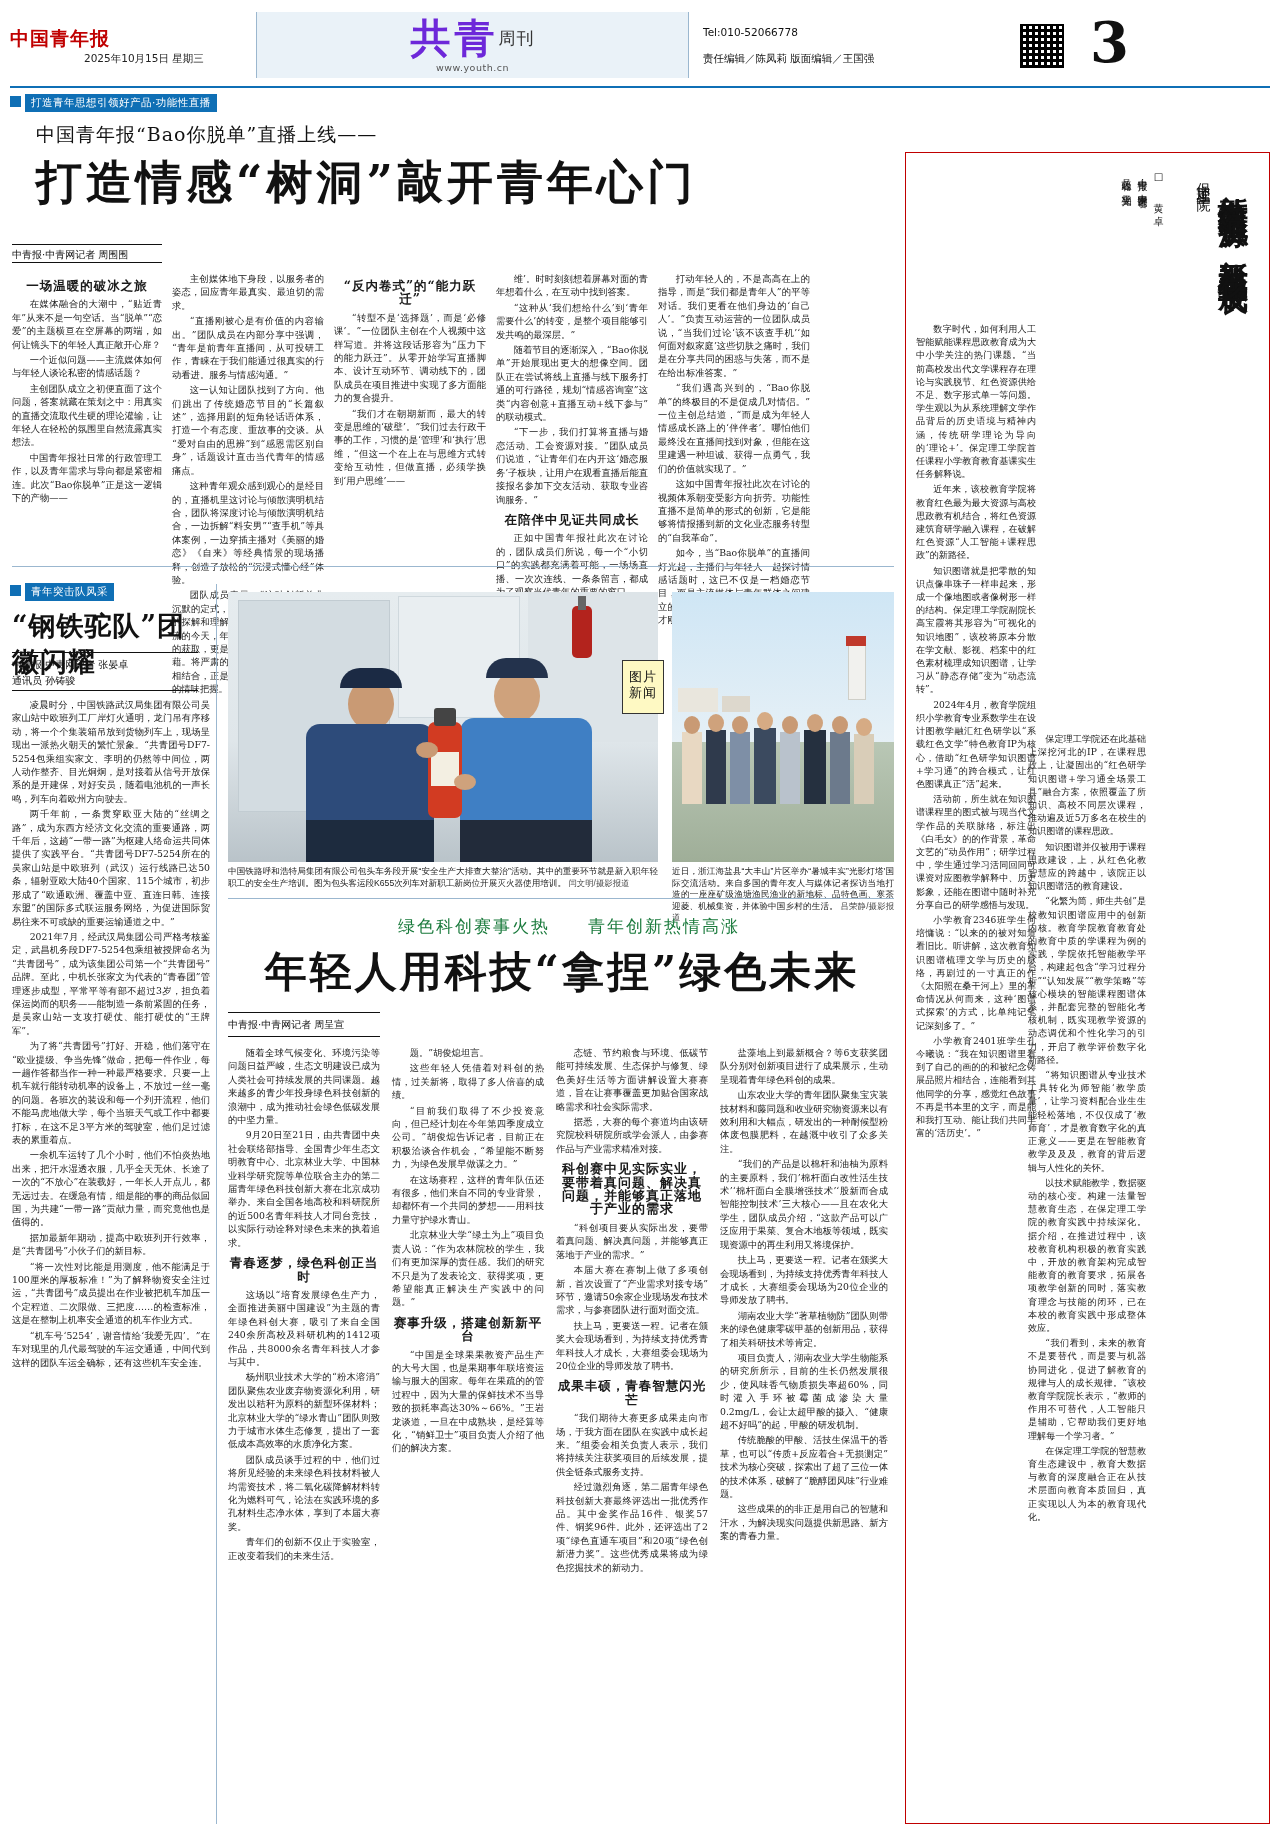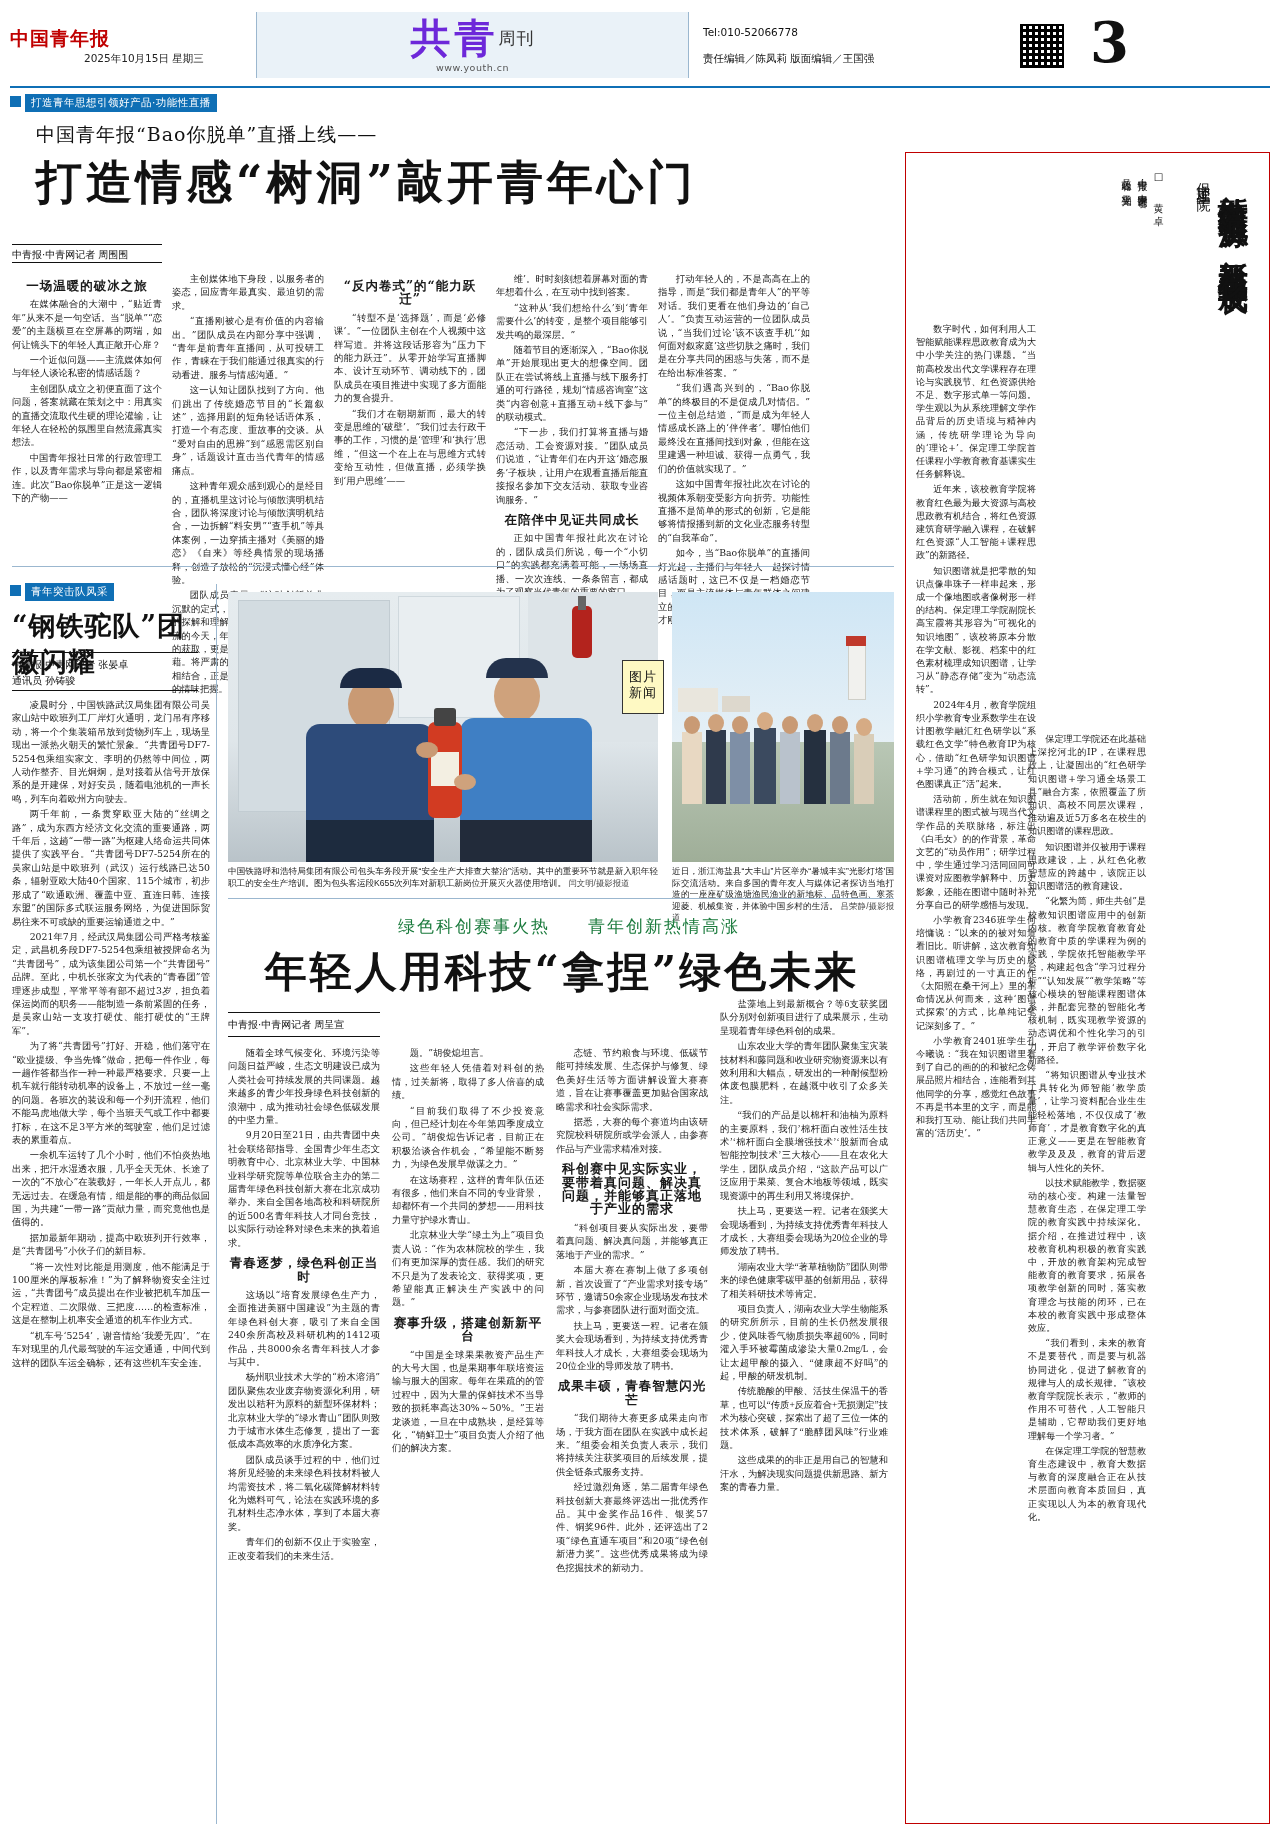--- a/index.html
+++ b/index.html
@@ -247,36 +247,36 @@
     <p>青年们的创新不仅止于实验室，正改变着我们的未来生活。</p>
   </div>
 
   <div class="col" style="left:392px;top:1046px;width:152px;height:770px;">
     <p>题。”胡俊熄坦言。</p>
     <p>这些年轻人凭借着对科创的热情，过关新将，取得了多人倍喜的成绩。</p>
     <p>“目前我们取得了不少投资意向，但已经计划在今年第四季度成立公司。”胡俊熄告诉记者，目前正在积极洽谈合作机会，“希望能不断努力，为绿色发展早做谋之力。”</p>
     <p>在这场赛程，这样的青年队伍还有很多，他们来自不同的专业背景，却都怀有一个共同的梦想——用科技力量守护绿水青山。</p>
     <p>北京林业大学“绿土为上”项目负责人说：“作为农林院校的学生，我们有更加深厚的责任感。我们的研究不只是为了发表论文、获得奖项，更希望能真正解决生产实践中的问题。”</p>
     <div class="subhead">赛事升级，搭建创新新平台</div>
-    <p>“中国是全球果果教资产品生产的大号大国，也是果期事年联培资运输与服大的国家。每年在果疏的的管过程中，因为大量的保鲜技术不当导致的损耗率高达30%～50%。”王岩龙谈道，一旦在中成熟块，是经算等化，“销鲜卫士”项目负责人介绍了他们的解决方案。</p>
+    <p>“中国是全球果果教资产品生产的大号大国，也是果期事年联培资运输与服大的国家。每年在果疏的的管过程中，因为大量的保鲜技术不当导致的损耗率高达30%～66%。”王岩龙谈道，一旦在中成熟块，是经算等化，“销鲜卫士”项目负责人介绍了他们的解决方案。</p>
   </div>
 
   <div class="col" style="left:556px;top:1046px;width:152px;height:770px;">
     <p>态链、节约粮食与环境、低碳节能可持续发展、生态保护与修复、绿色美好生活等方面讲解设置大赛赛道，旨在让赛事覆盖更加贴合国家战略需求和社会实际需求。</p>
     <p>据悉，大赛的每个赛道均由该研究院校科研院所或学会派人，由参赛作品与产业需求精准对接。</p>
     <div class="subhead" style="font-size:13px;">科创赛中见实际实业，要带着真问题、解决真问题，并能够真正落地于产业的需求</div>
     <p>“科创项目要从实际出发，要带着真问题、解决真问题，并能够真正落地于产业的需求。”</p>
     <p>本届大赛在赛制上做了多项创新，首次设置了“产业需求对接专场”环节，邀请50余家企业现场发布技术需求，与参赛团队进行面对面交流。</p>
     <p>扶上马，更要送一程。记者在颁奖大会现场看到，为持续支持优秀青年科技人才成长，大赛组委会现场为20位企业的导师发放了聘书。</p>
     <div class="subhead">成果丰硕，青春智慧闪光芒</div>
     <p>“我们期待大赛更多成果走向市场，于我方面在团队在实践中成长起来。”组委会相关负责人表示，我们将持续关注获奖项目的后续发展，提供全链条式服务支持。</p>
     <p>经过激烈角逐，第二届青年绿色科技创新大赛最终评选出一批优秀作品。其中金奖作品16件、银奖57件、铜奖96件。此外，还评选出了2项“绿色直通车项目”和20项“绿色创新潜力奖”。这些优秀成果将成为绿色挖掘技术的新动力。</p>
   </div>
 
-  <div class="col" style="left:720px;top:998px;width:168px;height:770px;font-family:Liberation Serif, serif;">
+  <div class="col" style="left:720px;top:1046px;width:168px;height:770px;">
     <p>盐藻地上到最新概合？等6支获奖团队分别对创新项目进行了成果展示，生动呈现着青年绿色科创的成果。</p>
     <p>山东农业大学的青年团队聚集宝灾装技材料和藤同题和收业研究物资源来以有效利用和大幅点，研发出的一种耐候型粉体废包膜肥料，在越溉中收引了众多关注。</p>
     <p>“我们的产品是以棉杆和油柚为原料的主要原料，我们’棉杆面白改性活生技术’‘棉杆面白全膜增强技术’‘股新而合成智能控制技术’三大核心——且在农化大学生，团队成员介绍，“这款产品可以广泛应用于果菜、复合木地板等领域，既实现资源中的再生利用又将境保护。</p>
     <p>扶上马，更要送一程。记者在颁奖大会现场看到，为持续支持优秀青年科技人才成长，大赛组委会现场为20位企业的导师发放了聘书。</p>
     <p>湖南农业大学“著草植物防”团队则带来的绿色健康零碳甲基的创新用品，获得了相关科研技术等肯定。</p>
     <p>项目负责人，湖南农业大学生物能系的研究所所示，目前的生长仍然发展很少，使风味香气物质损失率超60%，同时灌入手环被霉菌成渗染大量0.2mg/L，会让太超甲酸的摄入、“健康超不好吗”的起，甲酸的研发机制。</p>
     <p>传统脆酸的甲酸、活技生保温干的香草，也可以“传质+反应着合+无损测定”技术为核心突破，探索出了超了三位一体的技术体系，破解了“脆醇团风味”行业难题。</p>
     <p>这些成果的的非正是用自己的智慧和汗水，为解决现实问题提供新思路、新方案的青春力量。</p>
   </div>
 

